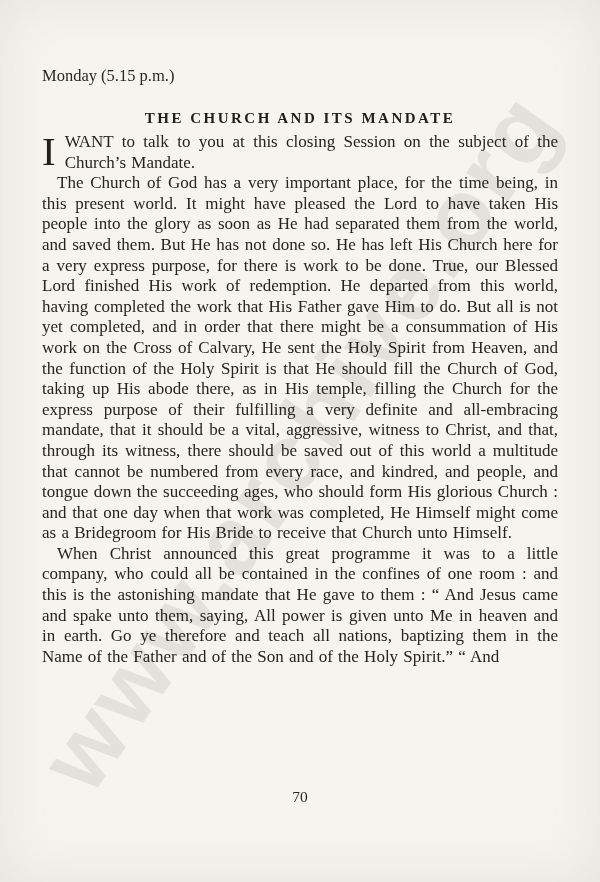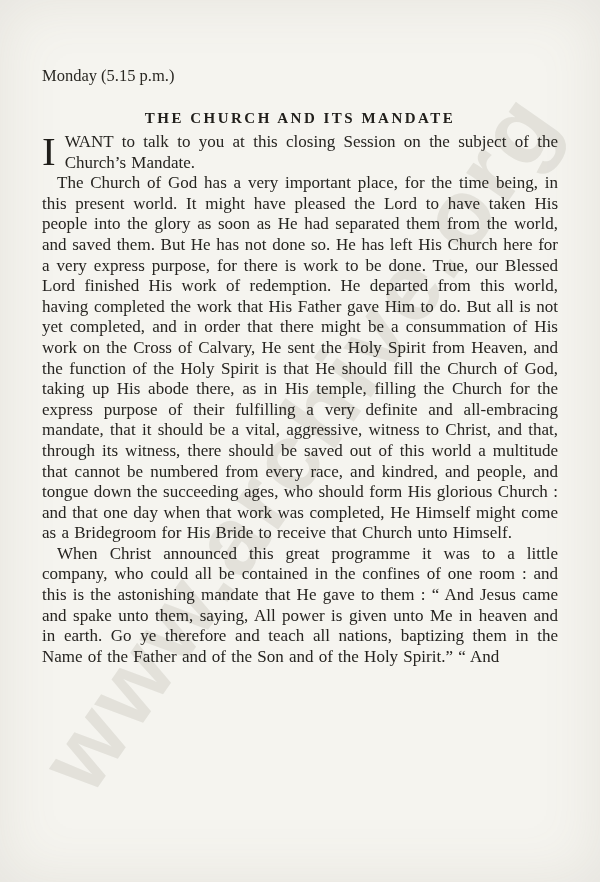--- a/index.html
+++ b/index.html
@@ -107,14 +107,15 @@
     <p class="para first">
       <span class="dropcap">I</span><span class="opening-text">WANT to talk to you at this closing Session on the subject of the Church’s Mandate.</span>
     </p>
 
     <p class="para indent">The Church of God has a very important place, for the time being, in this present world.  It might have pleased the Lord to have taken His people into the glory as soon as He had separated them from the world, and saved them.  But He has not done so.  He has left His Church here for a very express purpose, for there is work to be done.  True, our Blessed Lord finished His work of redemption.  He departed from this world, having completed the work that His Father gave Him to do.  But all is not yet completed, and in order that there might be a consummation of His work on the Cross of Calvary, He sent the Holy Spirit from Heaven, and the function of the Holy Spirit is that He should fill the Church of God, taking up His abode there, as in His temple, filling the Church for the express purpose of their fulfilling a very definite and all-embracing mandate, that it should be a vital, aggressive, witness to Christ, and that, through its witness, there should be saved out of this world a multitude that cannot be numbered from every race, and kindred, and people, and tongue down the succeeding ages, who should form His glorious Church : and that one day when that work was completed, He Himself might come as a Bridegroom for His Bride to receive that Church unto Himself.</p>
 
     <p class="para indent">When Christ announced this great programme it was to a little company, who could all be contained in the confines of one room : and this is the astonishing mandate that He gave to them : “ And Jesus came and spake unto them, saying, All power is given unto Me in heaven and in earth.  Go ye therefore and teach all nations, baptizing them in the Name of the Father and of the Son and of the Holy Spirit.”  “ And</p>
 
   </div>
 
+  <div class="page-number">70</div>
 
 </div>
 
 </body></html>

